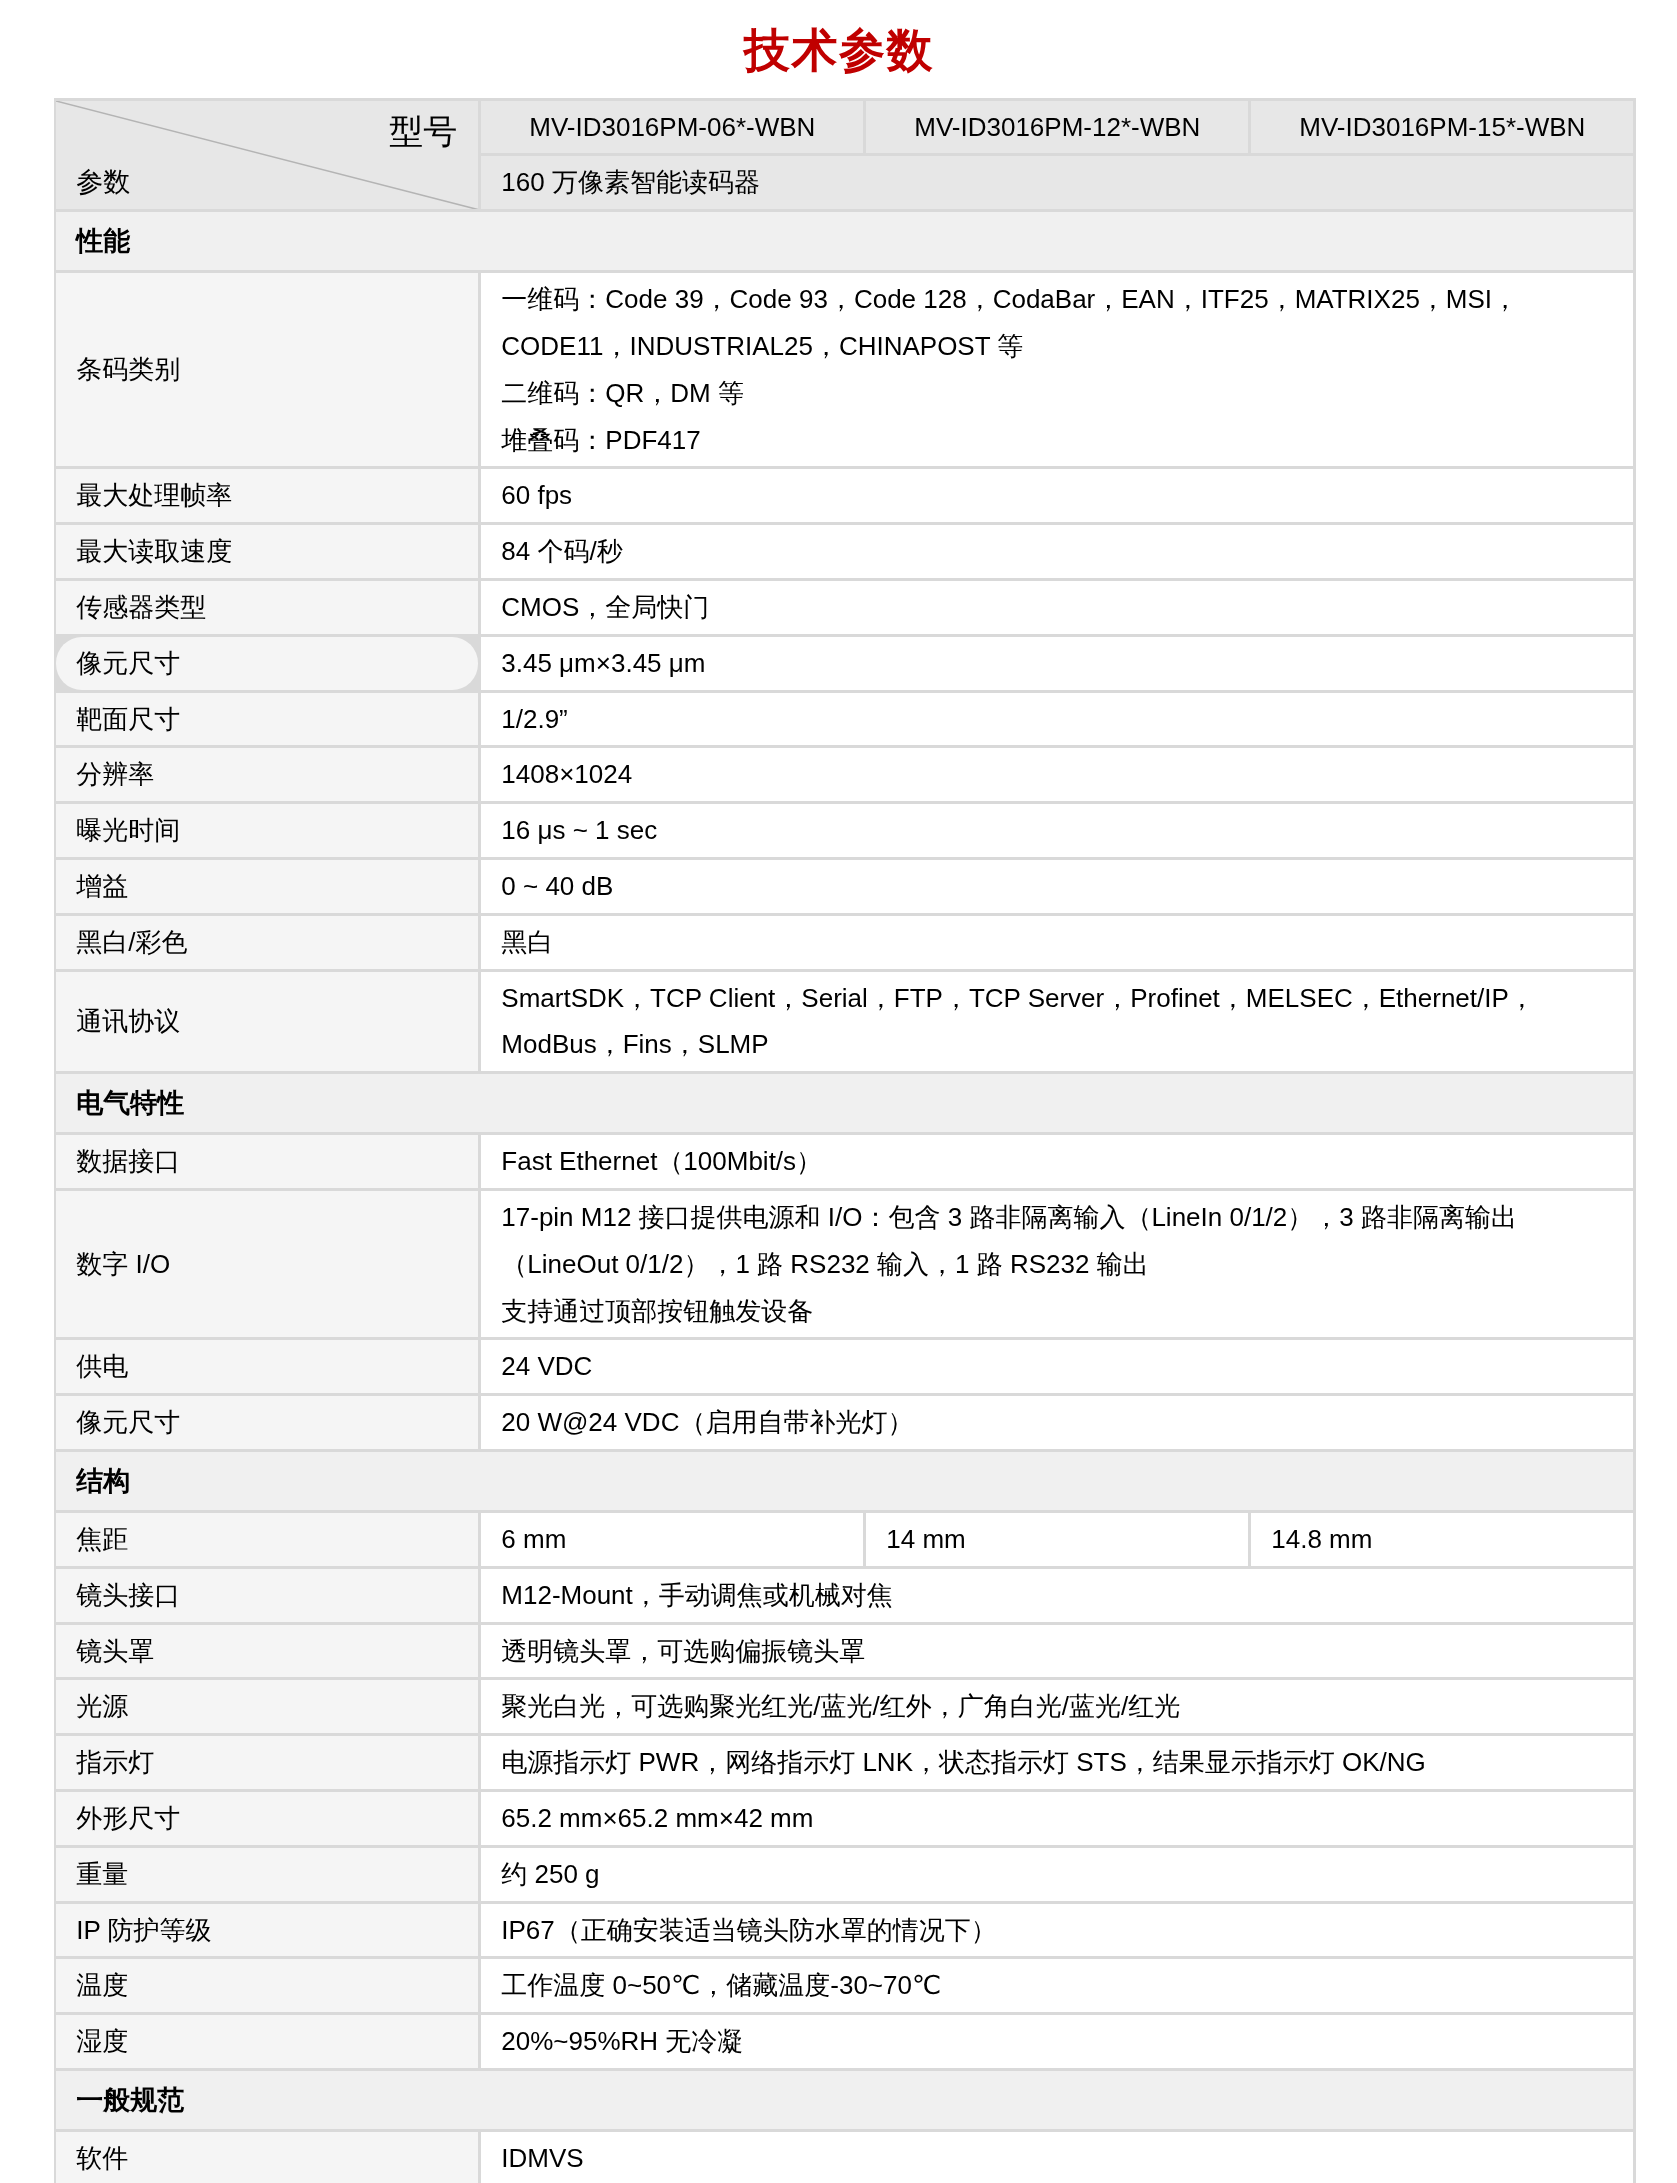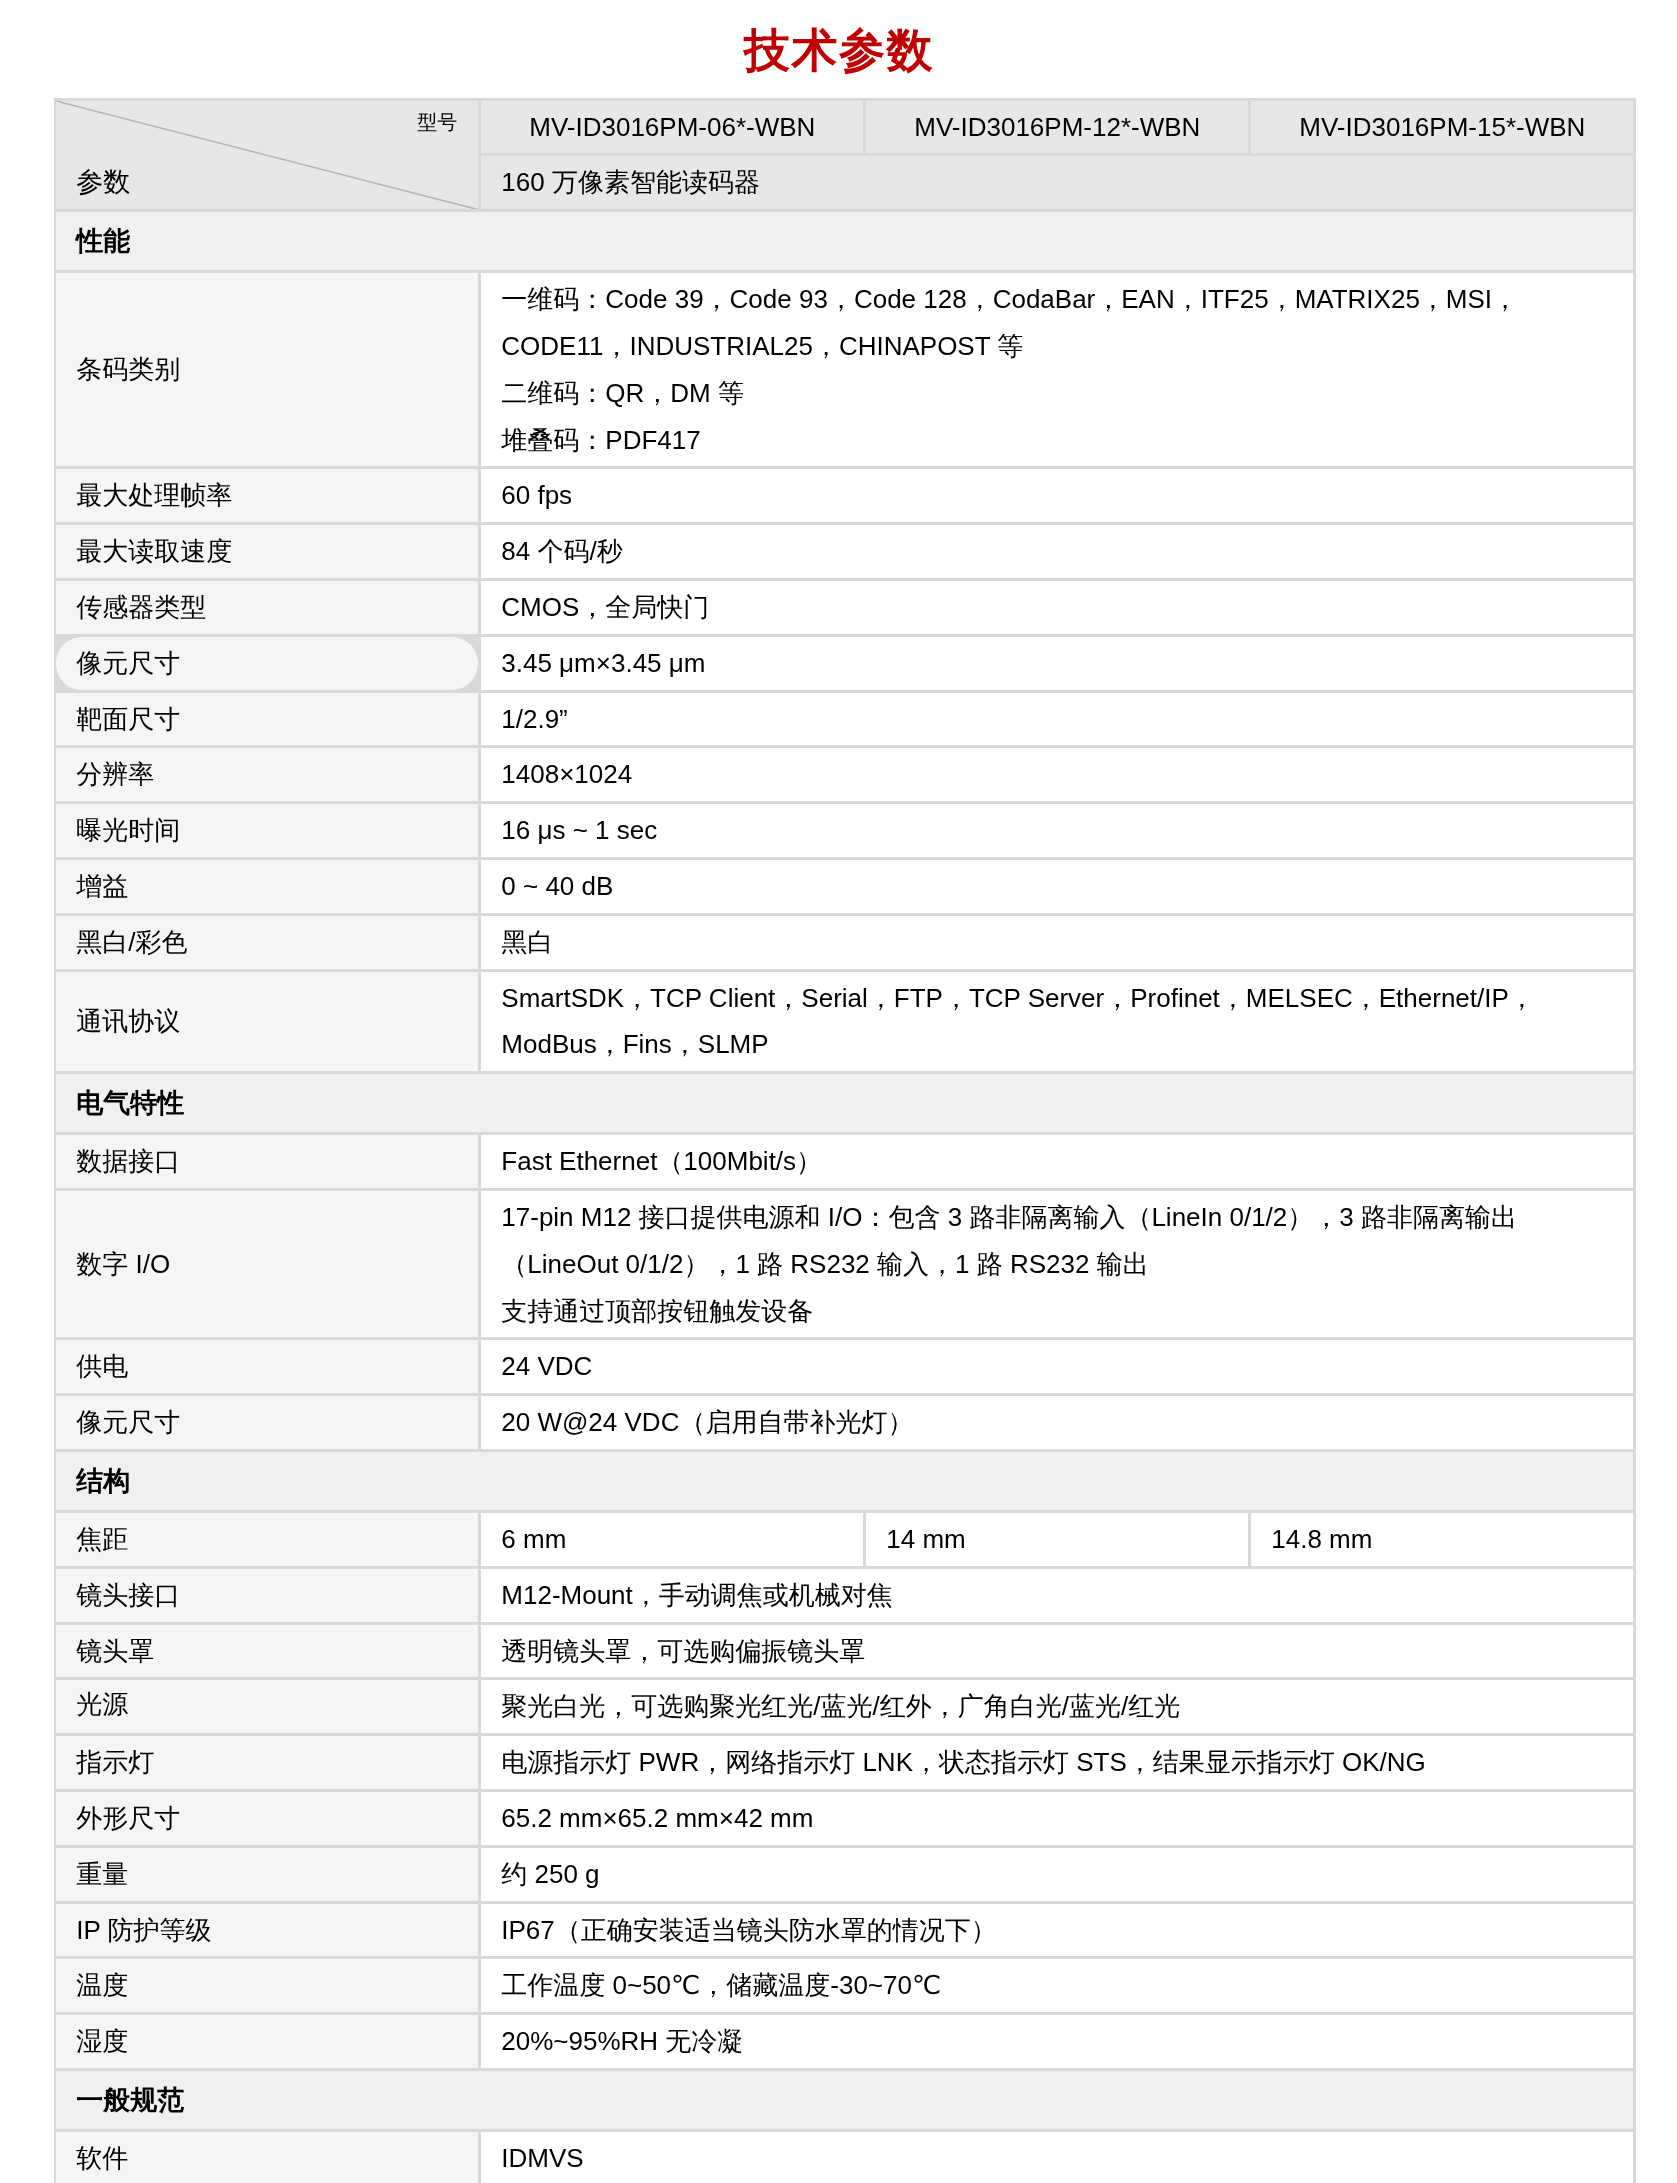--- a/index.html
+++ b/index.html
@@ -75,21 +75,21 @@
   .corner-cell svg {
     position: absolute;
     inset: 0;
     width: 100%;
     height: 100%;
   }
   .corner-model {
     position: absolute;
     top: 7.6px;
     right: 21px;
-    font-size: 20px;
+    font-size: 34px;
     line-height: 1.4;
   }
   .corner-param {
     position: absolute;
     bottom: 7.6px;
     left: 20px;
     font-size: 27px;
     line-height: 1.4;
   }
   .value-line { display: block; }
@@ -152,21 +152,21 @@
       <div class="cell" style="grid-area: 19 / 2 / auto / -1;">20 W@24 VDC（启用自带补光灯）</div>
       <div class="cell section-cell" style="grid-area: 20 / 1 / auto / -1;">结构</div>
       <div class="cell label-cell" style="grid-area: 21 / 1;">焦距</div>
       <div class="cell" style="grid-area: 21 / 2;">6 mm</div>
       <div class="cell" style="grid-area: 21 / 3;">14 mm</div>
       <div class="cell" style="grid-area: 21 / 4;">14.8 mm</div>
       <div class="cell label-cell" style="grid-area: 22 / 1;">镜头接口</div>
       <div class="cell" style="grid-area: 22 / 2 / auto / -1;">M12-Mount，手动调焦或机械对焦</div>
       <div class="cell label-cell" style="grid-area: 23 / 1;">镜头罩</div>
       <div class="cell" style="grid-area: 23 / 2 / auto / -1;">透明镜头罩，可选购偏振镜头罩</div>
-      <div class="cell label-cell" style="grid-area: 24 / 1; font-family: Liberation Mono, monospace;">光源</div>
+      <div class="cell label-cell" style="grid-area: 24 / 1;">光源</div>
       <div class="cell" style="grid-area: 24 / 2 / auto / -1;">聚光白光，可选购聚光红光/蓝光/红外，广角白光/蓝光/红光</div>
       <div class="cell label-cell" style="grid-area: 25 / 1;">指示灯</div>
       <div class="cell" style="grid-area: 25 / 2 / auto / -1;">电源指示灯 PWR，网络指示灯 LNK，状态指示灯 STS，结果显示指示灯 OK/NG</div>
       <div class="cell label-cell" style="grid-area: 26 / 1;">外形尺寸</div>
       <div class="cell" style="grid-area: 26 / 2 / auto / -1;">65.2 mm×65.2 mm×42 mm</div>
       <div class="cell label-cell" style="grid-area: 27 / 1;">重量</div>
       <div class="cell" style="grid-area: 27 / 2 / auto / -1;">约 250 g</div>
       <div class="cell label-cell" style="grid-area: 28 / 1;">IP 防护等级</div>
       <div class="cell" style="grid-area: 28 / 2 / auto / -1;">IP67（正确安装适当镜头防水罩的情况下）</div>
       <div class="cell label-cell" style="grid-area: 29 / 1;">温度</div>

